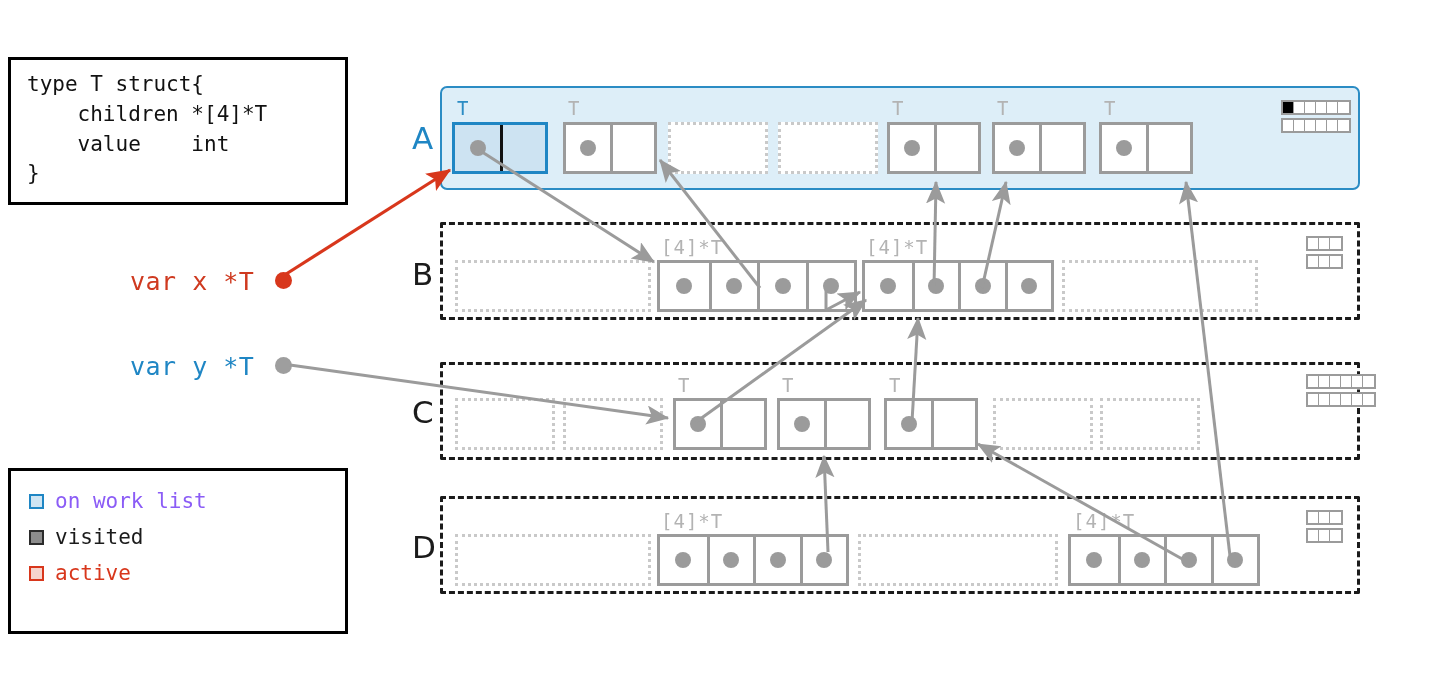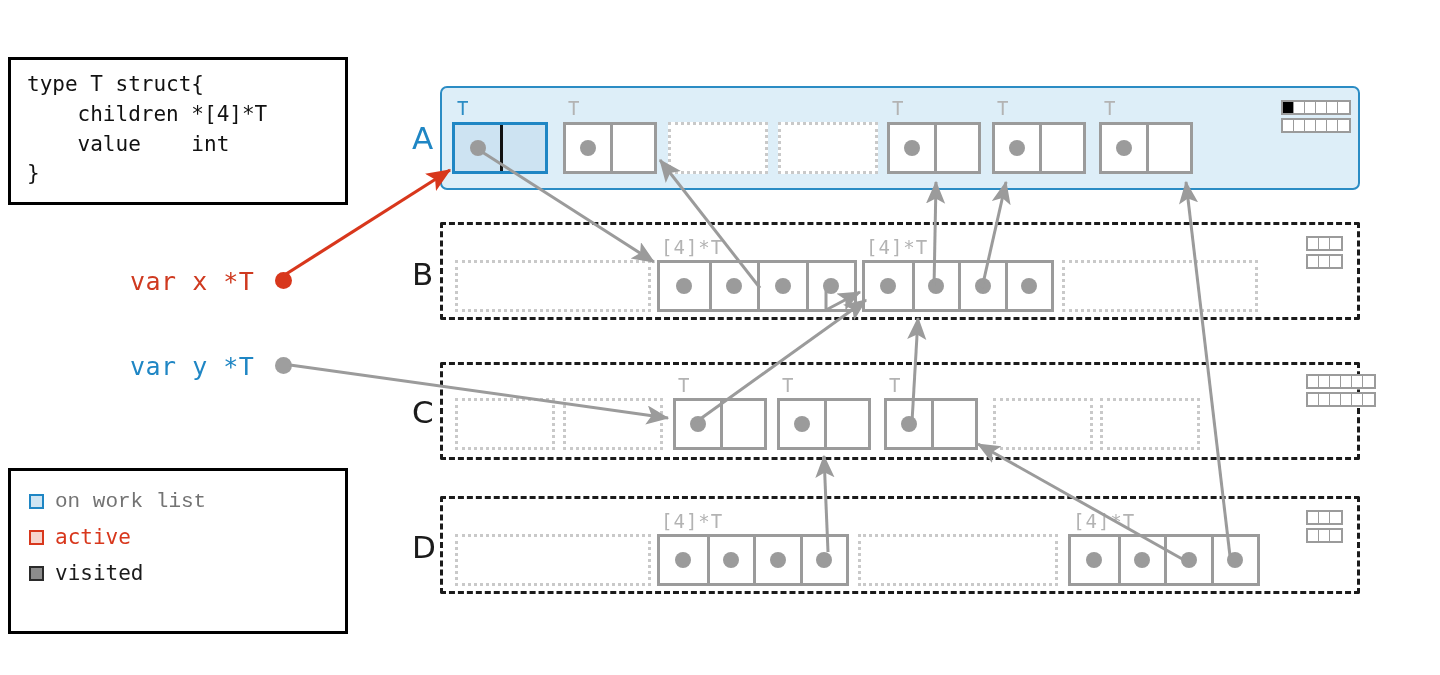--- a/index.html
+++ b/index.html
@@ -16,21 +16,21 @@
 
   
   #legend{left:8px;top:468px;width:340px;height:166px;border:3px solid #000;
           background:#fff;box-sizing:border-box;padding:12px 0 0 18px;}
   .legend-row{display:flex;align-items:center;height:36px;font-size:21px;}
   .legend-sw{width:15px;height:15px;box-sizing:border-box;border:2px solid;margin-right:11px;flex:0 0 auto;}
   .lg-nv  {border-color:#bdbdbd;background:#fff;}
   .lg-wl  {border-color:#1f86c4;background:#cfe5f3;}
   .lg-ac  {border-color:#d8371c;background:#f6d5cd;}
   .lg-vi  {border-color:#2b2b2b;background:#8c8c8c;}
-  .t-nv{color:#bdbdbd;} .t-wl{color:#737373;font-family:Liberation Mono, monospace;} .t-ac{color:#d8371c;} .t-vi{color:#1b1b1b;}
+  .t-nv{color:#bdbdbd;} .t-wl{color:#8b5cf6;} .t-ac{color:#d8371c;} .t-vi{color:#1b1b1b;}
 
   
   .varlabel{font-size:25px;letter-spacing:.5px;}
   #var-x{left:130px;top:267px;color:#cf3a20;}
   #var-y{left:130px;top:352px;color:#1f86c4;}
   .vardot{width:17px;height:17px;border-radius:50%;}
   #var-x-dot{left:275px;top:272px;background:#d8371c;}
   #var-y-dot{left:275px;top:357px;background:#9e9e9e;}
 
   
@@ -85,26 +85,26 @@
     value    int
 }</pre>
 </div>
 
 <div class="abs" id="legend">
   <div class="legend-row">
     <span class="legend-sw lg-wl"></span>
     <span class="t-wl">on work list</span>
   </div>
   <div class="legend-row">
+    <span class="legend-sw lg-vi"></span>
+    <span class="t-vi">visited</span>
+  </div>
+  <div class="legend-row">
     <span class="legend-sw lg-ac"></span>
     <span class="t-ac">active</span>
-  </div>
-  <div class="legend-row">
-    <span class="legend-sw lg-vi"></span>
-    <span class="t-vi">visited</span>
   </div>
 </div>
 
 <div class="abs varlabel" id="var-x">var x *T</div>
 <div class="abs vardot" id="var-x-dot"></div>
 <div class="abs varlabel" id="var-y">var y *T</div>
 <div class="abs vardot" id="var-y-dot"></div>
 
 <div class="abs rowlabel" id="lbl-A">A</div>
 <div class="abs rowlabel" id="lbl-B">B</div>

